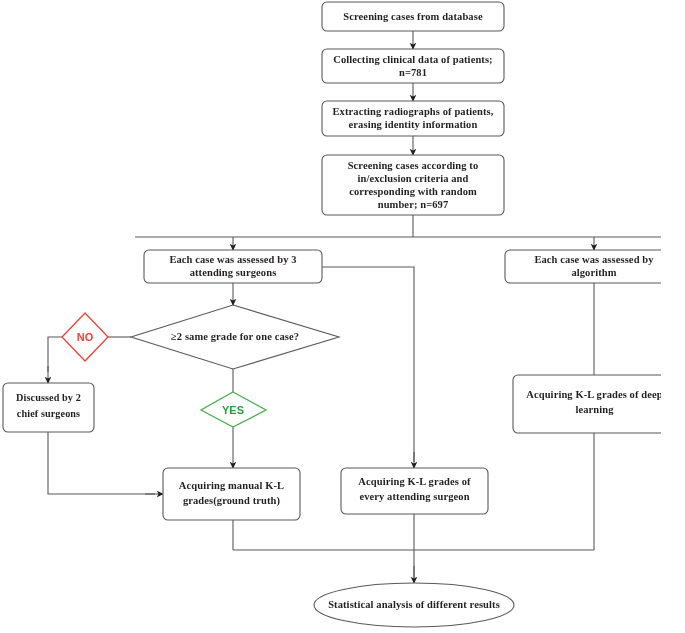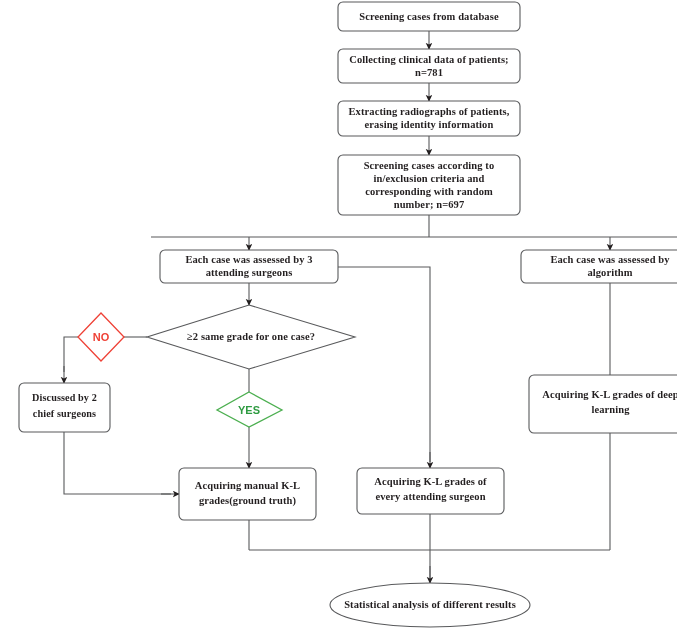--- a/index.html
+++ b/index.html
@@ -7,21 +7,20 @@
     padding: 0;
     background: #ffffff;
   }
   #flowchart-root {
     position: relative;
     width: 661px;
     height: 633px;
     background: #ffffff;
     font-family: "Liberation Serif", "DejaVu Serif", serif;
     overflow: hidden;
-    padding-left: 16px;
   }
   svg.fc {
     display: block;
     width: 685px;
     height: 633px;
   }
   .node-shape {
     fill: #ffffff;
     stroke: #58595b;
     stroke-width: 1.1;

